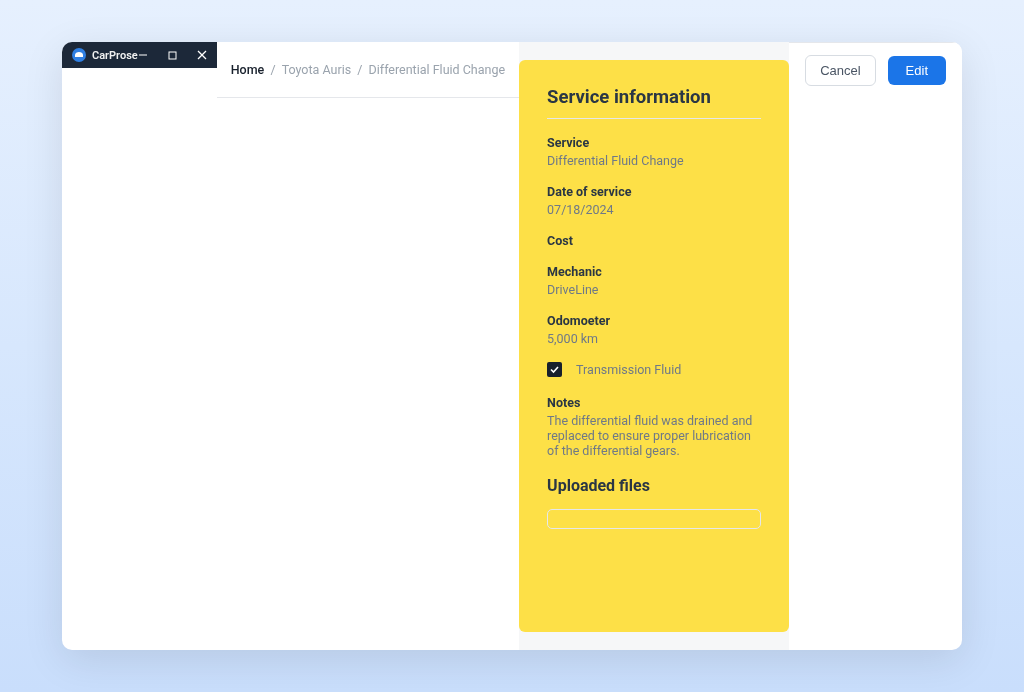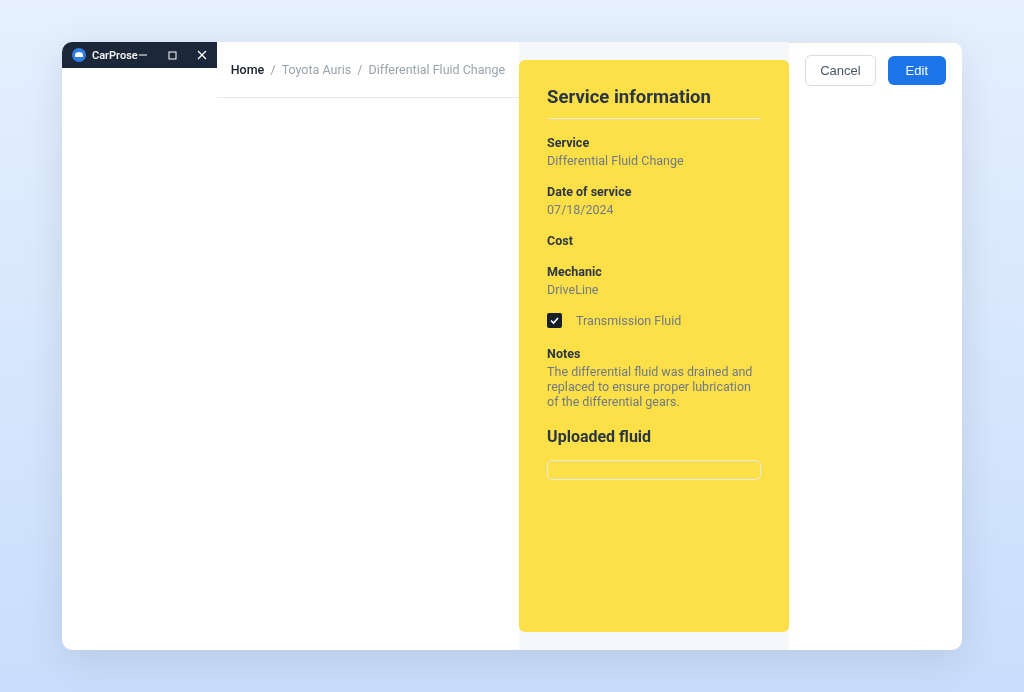--- a/index.html
+++ b/index.html
@@ -246,36 +246,40 @@
 
       <div class="field">
         <div class="field-label">Cost</div>
       </div>
 
       <div class="field">
         <div class="field-label">Mechanic</div>
         <div class="field-value">DriveLine</div>
       </div>
 
+      <div class="field">
+        <div class="field-label">Odomoeter</div>
+        <div class="field-value">5,000 km</div>
+      </div>
 
       <div class="checkbox-row">
         <span class="checkbox">
           <svg width="11" height="11" viewBox="0 0 11 11">
               <path d="M2 5.5 L4.5 8 L9 3" fill="none" stroke="#fff" stroke-width="1.6"></path>
             </svg>
         </span>
         <span class="checkbox-label">Transmission Fluid</span>
       </div>
 
       <div class="field notes-section">
         <div class="field-label">Notes</div>
         <div class="field-value">The differential fluid was drained and replaced to ensure proper lubrication of the differential gears.</div>
       </div>
 
-      <h3 class="uploaded-title">Uploaded fluid</h3>
+      <h3 class="uploaded-title">Uploaded files</h3>
 
       <div class="file-row">
         
         
       </div>
     </div>
   </div>
 
   <div class="bottom-bar">
     <button class="btn-cancel">Cancel</button>

